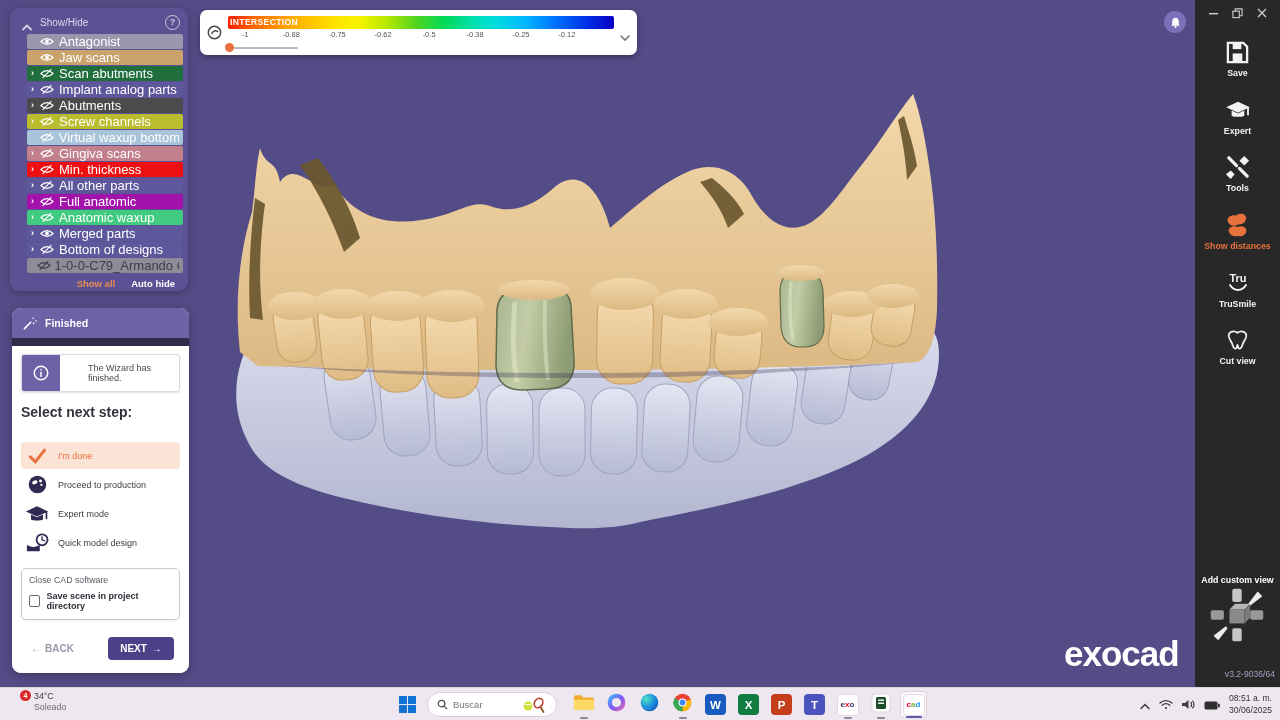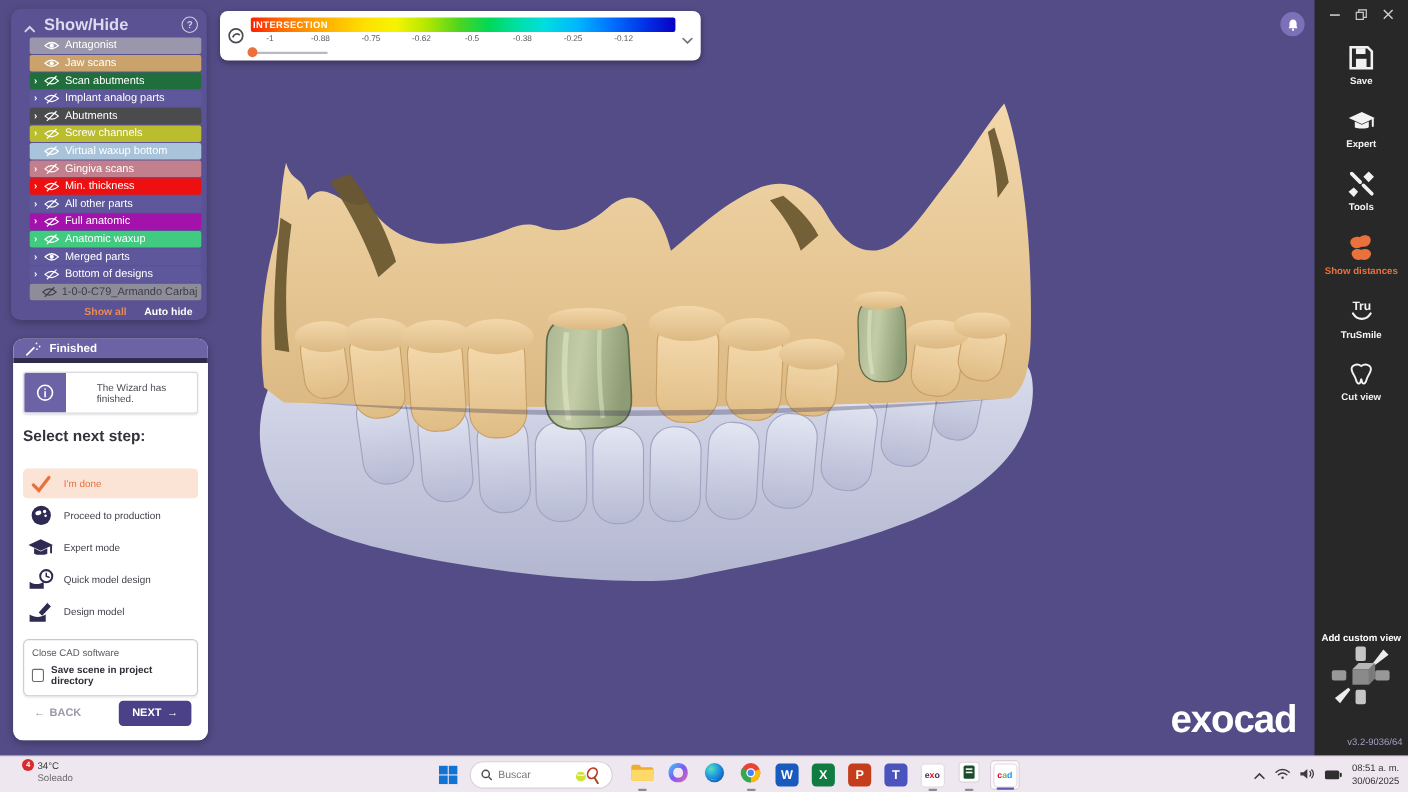--- a/index.html
+++ b/index.html
@@ -23,27 +23,27 @@
   .cb-slider-track { position:absolute; left:30px; top:37px; width:68px; height:2px; background:#b9b9bf; border-radius:1px; }
   .cb-knob { position:absolute; left:25px; top:33px; width:9px; height:9px; border-radius:50%; background:#e8713c; }
   .cb-chevron { position:absolute; right:7px; top:17px; }
 
   .bell-btn { position:absolute; left:1164px; top:11px; width:22px; height:22px; border-radius:50%; background:#7c71b8; display:flex; align-items:center; justify-content:center; }
 
   
   .sh-panel { position:absolute; left:10px; top:8px; width:178px; height:283px; background:#5a5293; border-radius:9px; box-shadow:0 2px 8px rgba(0,0,0,.25); padding:6px 5px 4px 8px; }
   .sh-header { display:flex; align-items:center; height:16px; margin-bottom:4px; }
   .sh-caret { width:10px; height:10px; margin-left:4px; margin-right:8px; }
-  .sh-title { font-size:15px; font-weight:bold; color:#ddd9ee; flex:1; }
+  .sh-title { font-size:10px; font-weight:normal; color:#ddd9ee; flex:1; }
   .sh-help { width:15px; height:15px; border:1.4px solid #cfcadf; border-radius:50%; color:#cfcadf; font-size:9px; font-weight:bold; display:flex; align-items:center; justify-content:center; margin-right:3px; }
   .sh-rows { margin-left:9px; }
   .sh-row { height:15px; margin-bottom:1px; border-radius:2px; display:flex; align-items:center; padding:0 4px; }
   .sh-chevron { width:9px; font-size:9px; font-weight:bold; color:#ffffff; line-height:1; }
   .sh-eye { width:15px; height:11px; margin-right:4px; display:flex; align-items:center; }
-  .sh-label { font-size:10px; color:#ffffff; white-space:nowrap; overflow:hidden;text-align:center; }
+  .sh-label { font-size:13px; color:#ffffff; white-space:nowrap; overflow:hidden;text-align:center; }
   .sh-footer { display:flex; justify-content:flex-end; gap:16px; margin-top:5px; padding-right:8px; }
   .sh-showall { font-size:9.5px; font-weight:bold; color:#e78c54; }
   .sh-autohide { font-size:9.5px; font-weight:bold; color:#ffffff; }
 
   
   .wz-panel { position:absolute; left:12px; top:308px; width:177px; height:365px; border-radius:9px; box-shadow:0 2px 8px rgba(0,0,0,.3); overflow:hidden; background:#ffffff; display:flex; flex-direction:column; }
   .wz-header { background:#6c62a6; height:30px; display:flex; align-items:center; padding-left:10px; gap:7px; }
   .wz-header-title { color:#ffffff; font-size:10.5px; font-weight:bold; }
   .wz-darkstrip { height:8px; background:#2f2b4a; }
   .wz-body { flex:1; background:#ffffff; padding:8px 9px 6px 9px; display:flex; flex-direction:column; }
@@ -456,30 +456,20 @@
           </div>
           <div class="wz-opt">
             <span class="wz-ico" style="color: rgb(46, 42, 82);">
               <svg width="24" height="22" viewBox="0 0 26 24">
                 <path d="M2,14 C6,17 12,17 16,14 L16,21 L2,21 Z" fill="#2e2a52"></path>
                 <circle cx="18.5" cy="8.5" r="6" fill="#fff" stroke="#2e2a52" stroke-width="2"></circle>
                 <path d="M18.5,5.5 L18.5,8.5 L21.3,9.6" stroke="#2e2a52" stroke-width="1.5" fill="none" stroke-linecap="round"></path>
               </svg>
             </span>
             <span class="wz-lbl">Quick model design</span>
-          </div>
-          <div class="wz-opt">
-            <span class="wz-ico" style="color: rgb(46, 42, 82);">
-              <svg width="24" height="22" viewBox="0 0 26 24">
-                <path d="M2,15 C7,18 13,18 18,15 L18,22 L2,22 Z" fill="#2e2a52"></path>
-                <path d="M11,13 L20,3 L23.5,6.5 L14.5,16 Z" fill="#2e2a52"></path>
-                <path d="M20,3 L23.5,6.5" stroke="#fff" stroke-width="1"></path>
-              </svg>
-            </span>
-            <span class="wz-lbl">Design model</span>
           </div>
         </div>
       <div class="wz-group">
         <div class="wz-group-title">Close CAD software</div>
         <div class="wz-check-row">
           <span class="wz-checkbox"></span>
           <span class="wz-check-lbl">Save scene in project directory</span>
         </div>
       </div>
       <div class="wz-footer">

